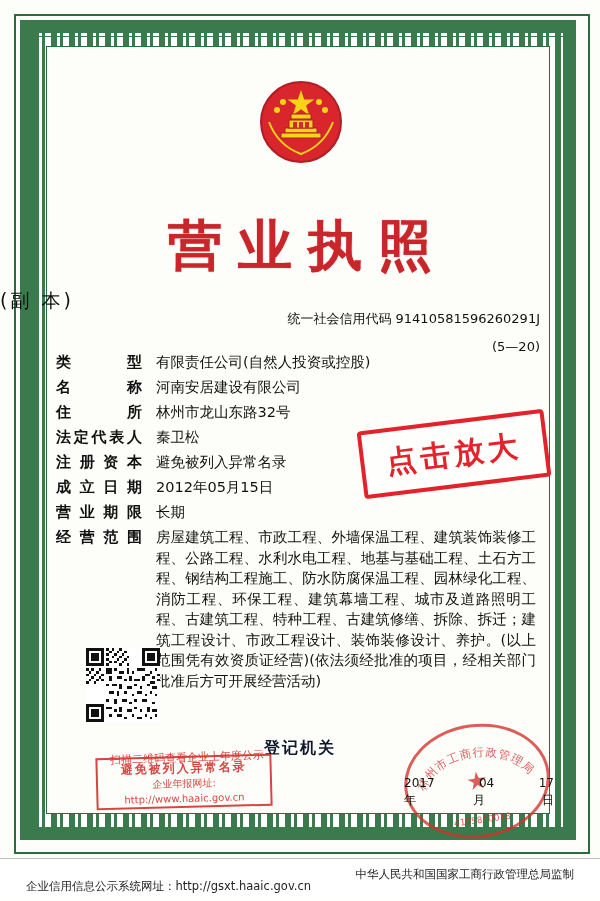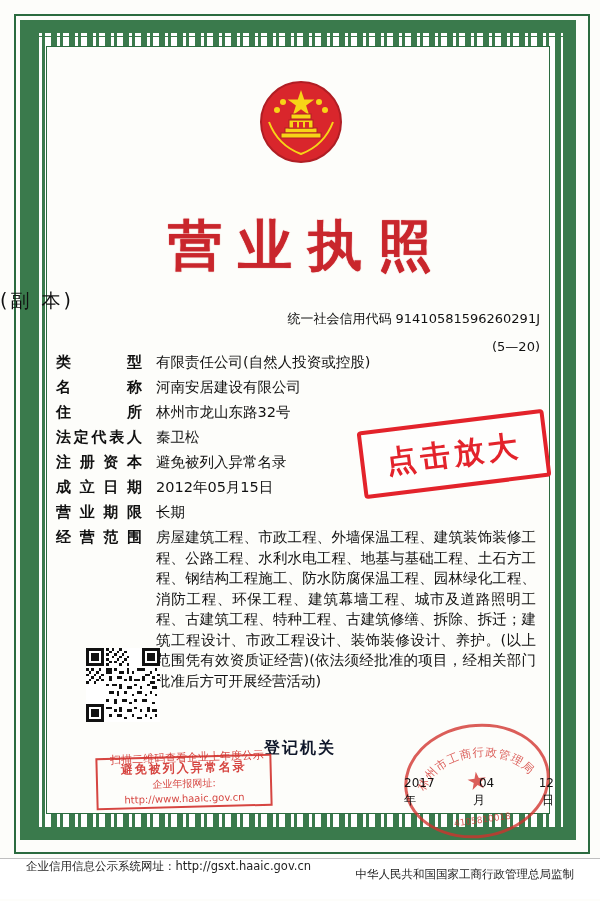--- a/index.html
+++ b/index.html
@@ -133,21 +133,21 @@
     display:flex;align-items:center;justify-content:center;
     color:#e3232b;font-size:30px;font-weight:bold;letter-spacing:4px;
     background:rgba(255,255,255,.55);
   }
 
   
   .footer{
     position:absolute;left:0;right:0;top:858px;height:40px;
     border-top:1px solid #bfbfbf;background:#ffffff;
   }
-  .footer .left{position:absolute;left:26px;top:0;font-size:11.5px;color:#222;}
+  .footer .left{position:absolute;left:26px;top:20px;font-size:11.5px;color:#222;}
   .footer .right{position:absolute;right:26px;top:8px;font-size:11.5px;color:#222;margin-left:27px;}
 </style>
 </head>
 <body>
 
 <div class="page">
 
   <div class="border-outer"></div>
   <div class="border-greek"></div>
   <div class="border-inner"></div>
@@ -350,21 +350,21 @@
       </text>
     </svg>
     <div class="star">★</div>
     <div class="bottom">4105810018</div>
   </div>
 
   <div class="dateline">
     <div class="nums">
       <span>2017</span>
       <span>04</span>
-      <span>12</span>
+      <span>17</span>
     </div>
     <div class="units">
       <span>年</span>
       <span>月</span>
       <span>日</span>
     </div>
   </div>
 
   <div class="notice-top">扫描二维码查看企业上年度公示</div>
   <div class="notice">

